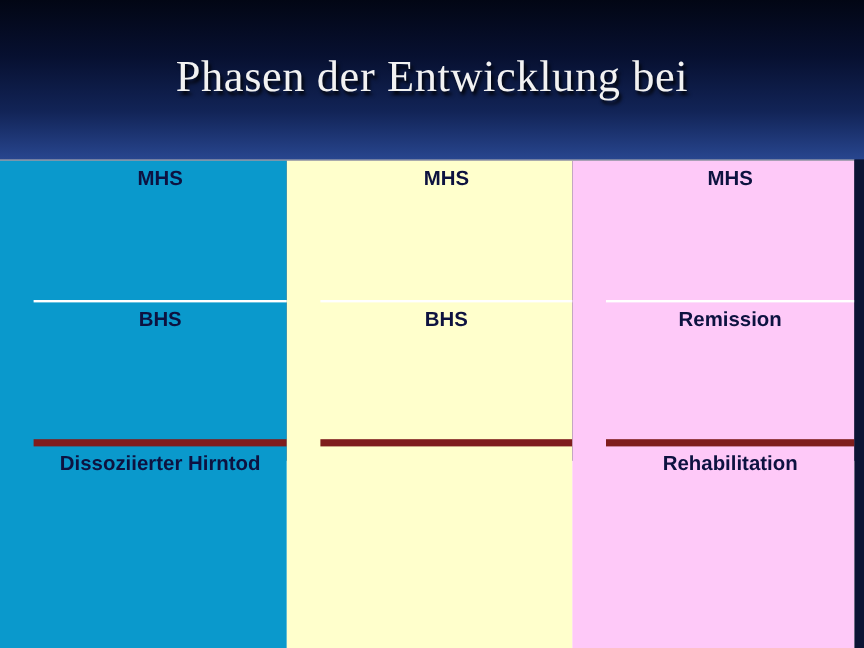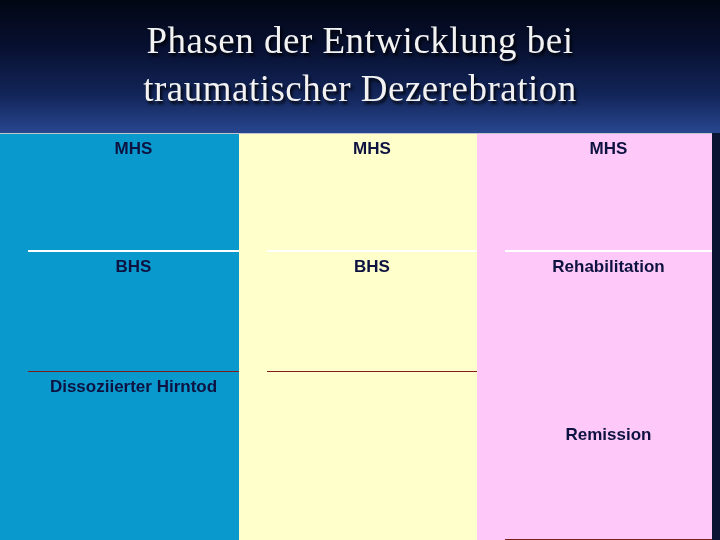--- a/index.html
+++ b/index.html
@@ -54,38 +54,37 @@
     box-sizing: border-box;
     padding-top: 5px;
     text-align: center;
     font-weight: bold;
     font-size: 17px;
     line-height: 20px;
     color: #0d1240;
     margin-left: 28px;
   }
   .row-1 { height: 118px; border-bottom: 2px solid #ffffff; }
-  .row-2 { height: 120px; border-bottom: 1px solid #7f1d1d; }
+  .row-2 { height: 120px; border-bottom: 6px solid #7f1d1d; }
   .row-3 { flex: 1; }
   .right-margin {
     position: absolute;
     top: 133px; right: 0;
     width: 8px; height: 407px;
     background: #0c1434;
   }
 </style>
 </head>
 <body>
 
 <div class="slide">
 
   <div class="header">
     <div class="title">
       <div>Phasen der Entwicklung bei</div>
-      <div>traumatischer Dezerebration</div>
     </div>
   </div>
 
   <div class="table">
 
     <div class="col col-1" style="background: rgb(10, 153, 204);">
       <div class="cell row-1">
         <div>MHS</div>
       </div>
       <div class="cell row-2">
@@ -104,25 +103,25 @@
         <div>BHS</div>
       </div>
       <div class="cell row-3">
       </div>
     </div>
 
     <div class="col col-3" style="background: rgb(254, 201, 248);">
       <div class="cell row-1">
         <div>MHS</div>
       </div>
+      <div class="cell row-2">
+        <div>Remission</div>
+      </div>
       <div class="cell row-3">
         <div>Rehabilitation</div>
-      </div>
-      <div class="cell row-2">
-        <div>Remission</div>
       </div>
     </div>
 
   </div>
 
   <div class="right-margin"></div>
 
 </div>
 
 </body></html>

